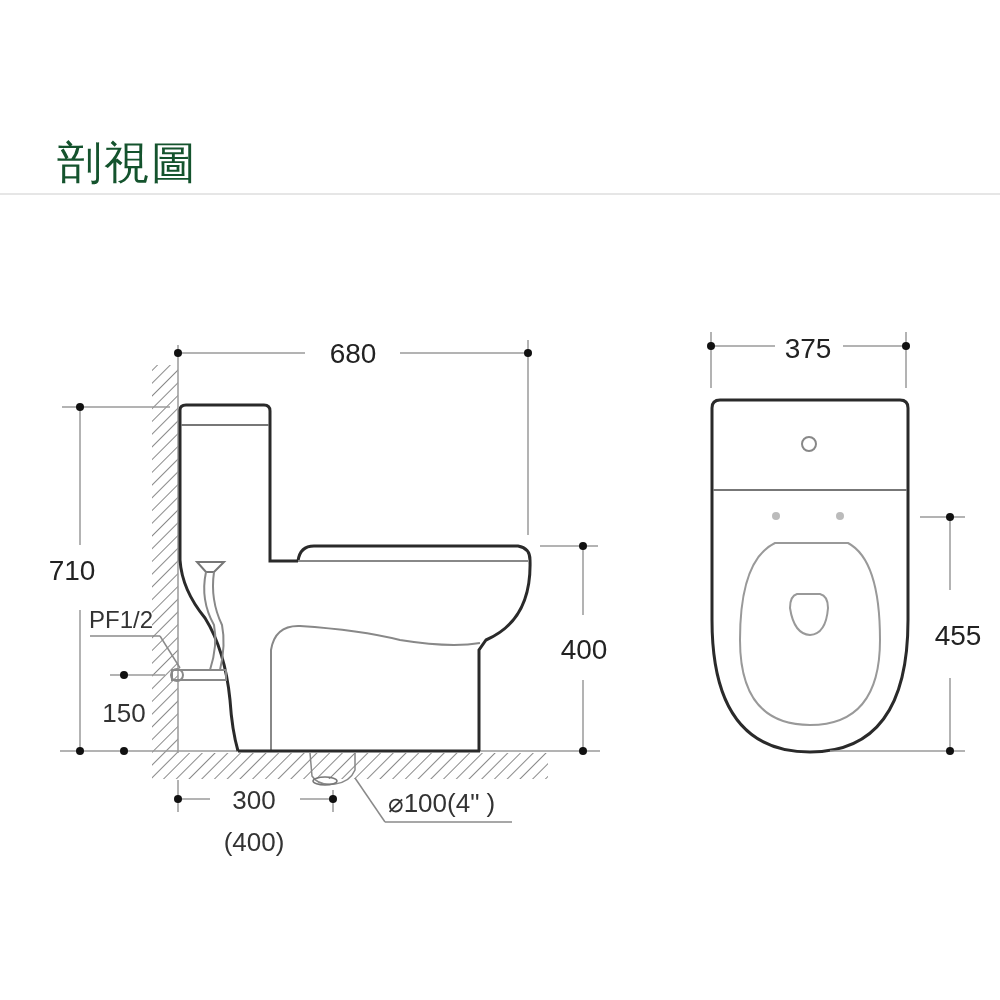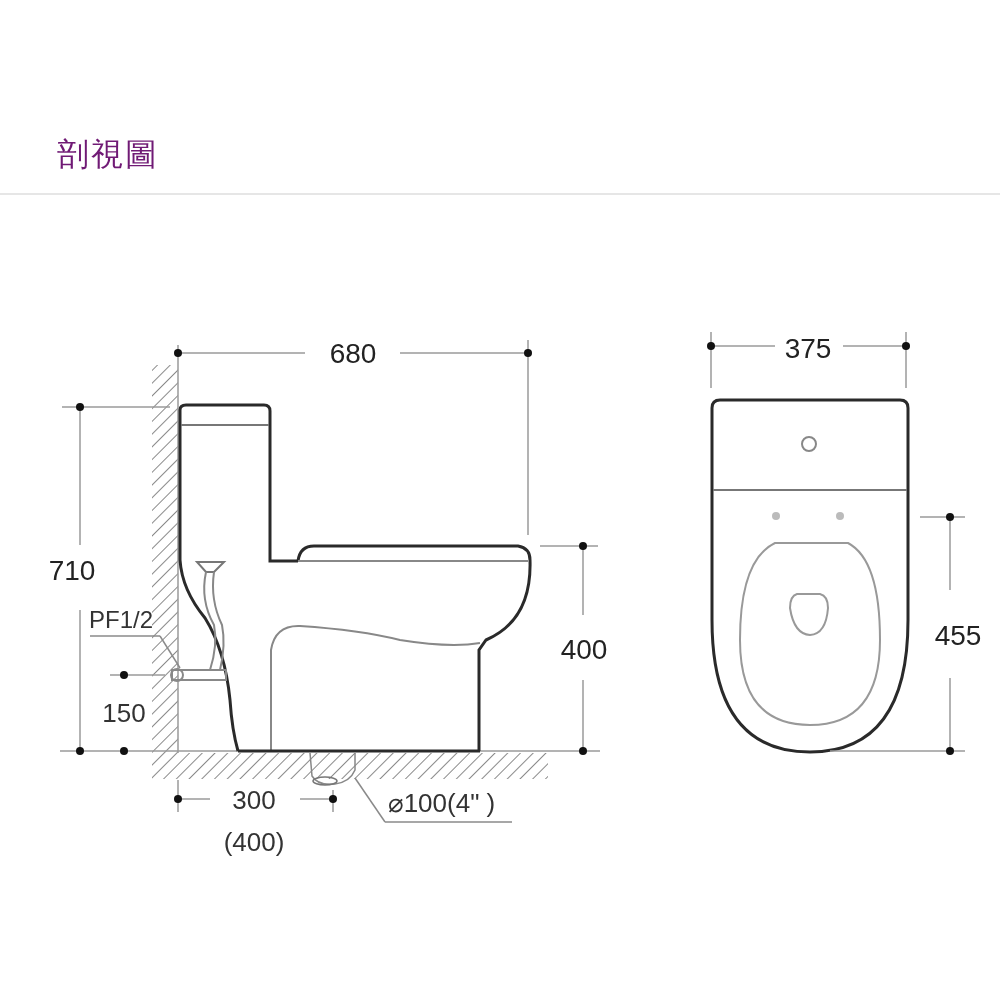--- a/index.html
+++ b/index.html
@@ -1,19 +1,19 @@
 <!DOCTYPE html>
 <html><head>
   <meta charset="utf-8">
   <style>
     html, body { margin: 0; padding: 0; background: #ffffff; }
     body { width: 1000px; height: 1000px; position: relative; overflow: hidden; font-family: "DejaVu Sans", sans-serif; }
     .title {
       position: absolute; left: 57px; top: 133px;
-      font-size: 32px; color: #701a75; font-weight: 500; letter-spacing: 2px;
+      font-size: 45px; color: #14532d; font-weight: 500; letter-spacing: 2px;
       font-family: Liberation Serif, serif;
     }
     .title-rule { position: absolute; left: 0; top: 193px; width: 1000px; height: 2px; background: #e6e6e6; }
     svg.drawing { position: absolute; left: 0; top: 0; }
     .dim { font-family: "Liberation Sans", sans-serif; font-size: 28px; fill: #222; }
     .dimc { font-family: "Liberation Sans", sans-serif; font-size: 26px; fill: #333; }
   </style>
 </head>
 <body>
 

